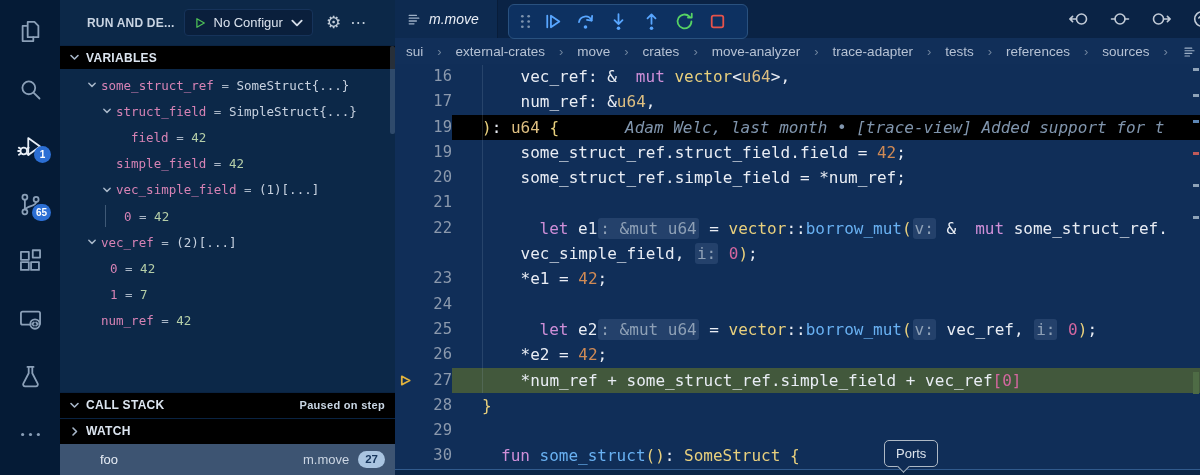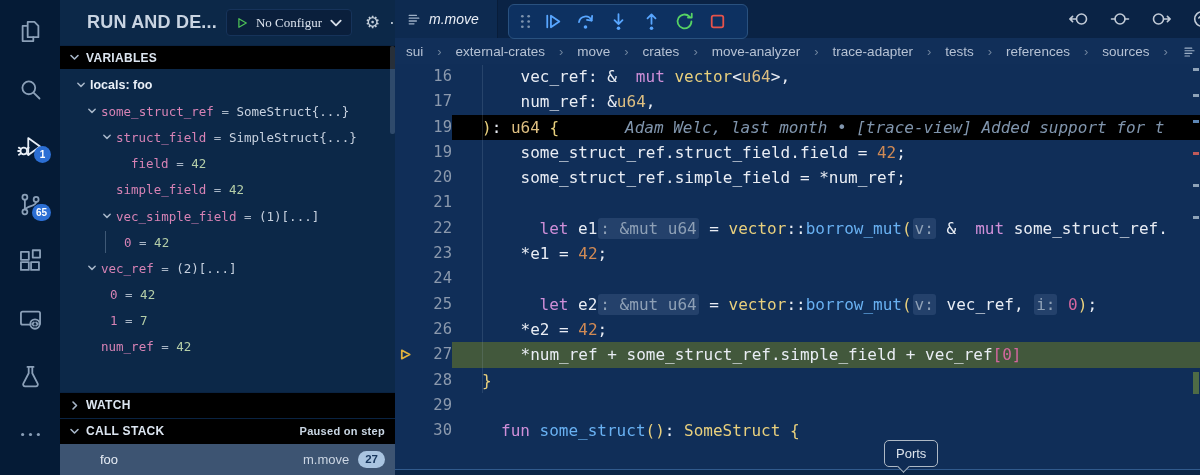--- a/index.html
+++ b/index.html
@@ -14,25 +14,25 @@
   .ab-item .icon svg { width:27px; height:27px; }
   .ab-badge { position:absolute; right:9px; top:28px; min-width:17px; height:17px; border-radius:9px;
     background:#2c6fd4; color:#fff; font-size:10px; font-weight:bold; display:flex; align-items:center; justify-content:center; padding:0 4px; }
 
   .icon { display:inline-flex; align-items:center; justify-content:center; }
   .icon svg { stroke:currentColor; fill:none; stroke-width:1.6; stroke-linecap:round; stroke-linejoin:round; display:block; }
 
   
   .sidebar { width:335px; background:#0c2848; display:flex; flex-direction:column; position:relative; flex:none; }
   .sb-header { height:45px; display:flex; align-items:center; padding:0 10px 0 27px; gap:9px; flex:none; }
-  .sb-title { font-size:18px; font-weight:bold; letter-spacing:.2px; color:#c9d4e2; white-space:nowrap; flex:none; }
+  .sb-title { font-size:12px; font-weight:bold; letter-spacing:.2px; color:#c9d4e2; white-space:nowrap; flex:none; }
   .cfg-pill { height:27px; background:#0a1f3c; border:1px solid #16335a; border-radius:4px; display:flex; align-items:center;
     gap:7px; padding:0 8px; cursor:pointer; }
   .cfg-pill .icon svg { width:14px; height:14px; }
-  .cfg-label { font-size:13px; color:#dbe3ee; white-space:nowrap;font-family:Liberation Serif, serif; }
+  .cfg-label { font-size:13px; color:#dbe3ee; white-space:nowrap; }
   .play-glyph { color:#4ec157; }
   .chev-glyph { color:#d5dde8; }
   .gear-glyph { color:#c2cdd9; font-size:17px; cursor:pointer; margin-left:4px; }
   .gear-glyph::before { content:"\2699"; }
   .dots-glyph { color:#c2cdd9; font-size:16px; cursor:pointer; letter-spacing:1px; }
   .dots-glyph::before { content:"\22EF"; }
 
   .section-header { height:24px; background:#000000; border-top:1px solid #0a2342; display:flex; align-items:center;
     padding-left:9px; gap:6px; font-size:12px; font-weight:bold; letter-spacing:.3px; color:#dce5f0; cursor:pointer; flex:none; }
   .section-header .icon svg { width:11px; height:11px; stroke:#a8b7c9; }
@@ -214,28 +214,20 @@
     <div class="section-header">
       <span class="icon">
         <svg viewBox="0 0 11 11">
             <path d="M2 3.5 L5.5 7 L9 3.5"></path>
           </svg>
       </span>
       <span>VARIABLES</span>
     </div>
 
     <div class="tree" id="var-tree">
-        <div class="tree-row" style="padding-left: 16px;">
-          <span class="icon">
-            <svg viewBox="0 0 11 11">
-              <path d="M2 3.5 L5.5 7 L9 3.5"></path>
-            </svg>
-          </span>
-          <span class="scope-label">locals: foo</span>
-        </div>
         <div class="tree-row" style="padding-left: 27px;">
           <span class="icon">
             <svg viewBox="0 0 11 11">
               <path d="M2 3.5 L5.5 7 L9 3.5"></path>
             </svg>
           </span>
           <span class="vname">some_struct_ref</span>
           <span class="veq">&nbsp;=&nbsp;</span>
           <span class="v-struct">SomeStruct{...}</span>
         </div>
@@ -299,34 +291,34 @@
           <span class="vname">num_ref</span>
           <span class="veq">&nbsp;=&nbsp;</span>
           <span class="v-num">42</span>
         </div>
       </div>
     <div class="tree-filler"></div>
 
     <div class="section-header tall">
       <span class="icon">
         <svg viewBox="0 0 11 11">
-            <path d="M4 2 L7.5 5.5 L4 9"></path>
+            <path d="M2 3.5 L5.5 7 L9 3.5"></path>
           </svg>
       </span>
-      <span>WATCH</span>
+      <span>CALL STACK</span>
+      <span class="cs-status">Paused on step</span>
     </div>
 
     <div class="section-header tall">
       <span class="icon">
         <svg viewBox="0 0 11 11">
-            <path d="M2 3.5 L5.5 7 L9 3.5"></path>
+            <path d="M4 2 L7.5 5.5 L4 9"></path>
           </svg>
       </span>
-      <span>CALL STACK</span>
-      <span class="cs-status">Paused on step</span>
+      <span>WATCH</span>
     </div>
 
     <div class="stack-row">
       <span>foo</span>
       <span class="stack-file">m.move</span>
       <span class="stack-line">27</span>
     </div>
 
     <div class="sb-thumb"></div>
   </aside>
@@ -513,20 +505,27 @@
         <div class="code-row">
           <div class="gutter">
             <span class="bp"></span>
             <span class="lnum">22</span>
           </div>
           <div class="content"><span class="tok-w">    </span><span class="tok-kw">let</span><span class="tok-w"> e1</span><span class="tok-inlay">: &amp;mut u64</span><span class="tok-w"> = </span><span class="tok-yl">vector</span><span class="tok-w">::</span><span class="tok-fn">borrow_mut</span><span class="tok-yl">(</span><span class="tok-inlay">v:</span><span class="tok-w"> &amp;</span><span class="tok-kw">mut</span><span class="tok-w"> some_struct_ref.</span></div>
         </div>
         <div class="code-row">
           <div class="gutter">
             <span class="bp"></span>
+            <span class="lnum"></span>
+          </div>
+          <div class="content"><span class="tok-w">    vec_simple_field, </span><span class="tok-inlay">i:</span><span class="tok-w"> </span><span class="tok-pk">0</span><span class="tok-yl">)</span><span class="tok-w">;</span></div>
+        </div>
+        <div class="code-row">
+          <div class="gutter">
+            <span class="bp"></span>
             <span class="lnum">23</span>
           </div>
           <div class="content"><span class="tok-w">    *e1 = </span><span class="tok-num">42</span><span class="tok-w">;</span></div>
         </div>
         <div class="code-row">
           <div class="gutter">
             <span class="bp"></span>
             <span class="lnum">24</span>
           </div>
           <div class="content"></div>

